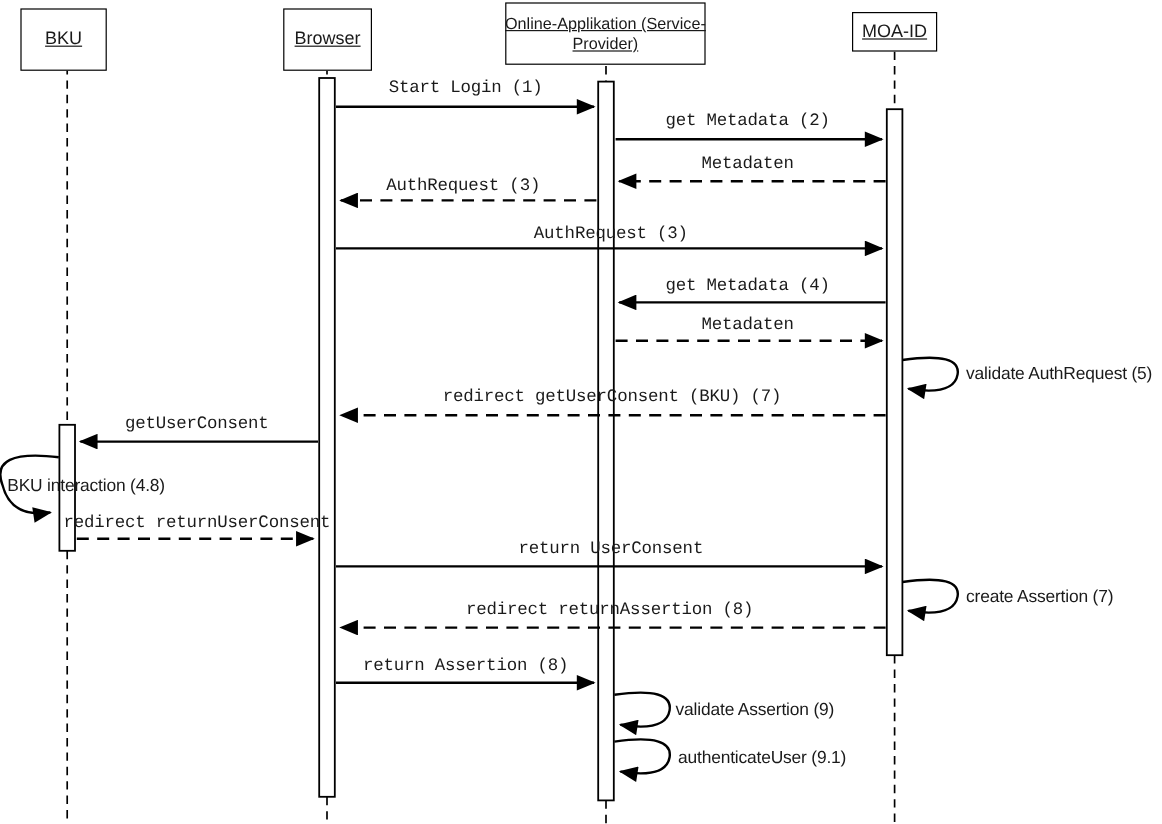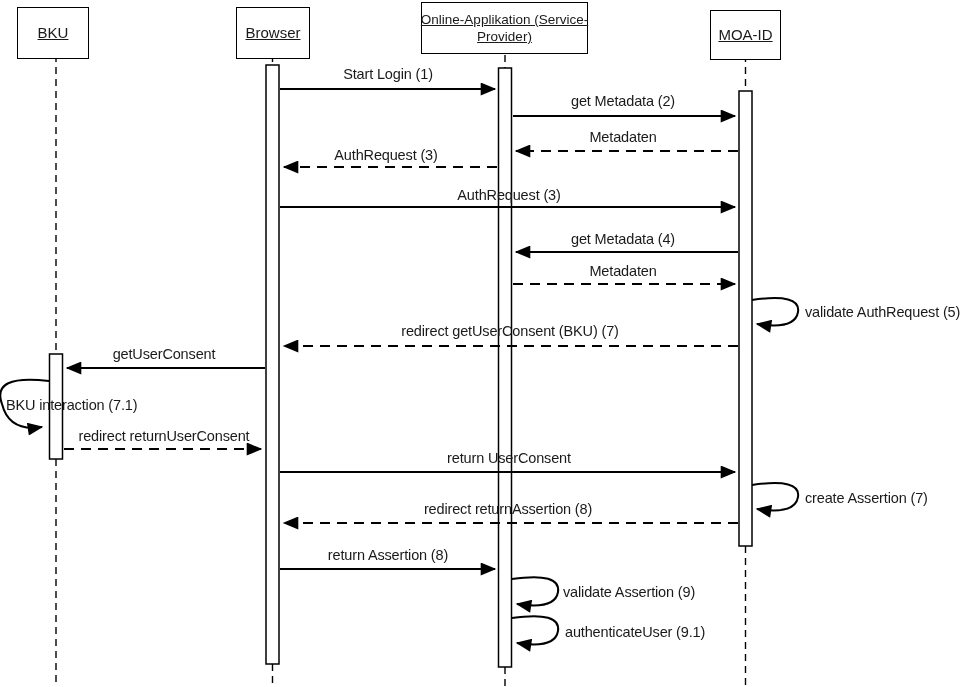--- a/index.html
+++ b/index.html
@@ -34,21 +34,21 @@
   .actor-label.small{font-size:13.5px;line-height:17px;}
   .mlabel{
     position:absolute;
     font-size:14.5px;
     line-height:18px;
     height:18px;
     white-space:nowrap;
     letter-spacing:-0.15px;
     color:#1a1a1a;
   }
-  .mlabel.center{transform:translateX(-50%);}
+  .mlabel.center{transform:translateX(-50%);font-family:Liberation Mono, monospace;}
 </style>
 </head>
 <body>
 
 <div class="stage">
 
   <svg class="layer" width="968" height="687" viewBox="0 0 968 687">
     <defs>
       <marker id="arr" viewBox="0 0 12 10" refX="11" refY="5" markerWidth="8.5" markerHeight="6.5" orient="auto-start-reverse">
         <path d="M0,0 L12,5 L0,10 z" fill="#000"></path>
@@ -107,37 +107,37 @@
 
   <div class="actor" style="left:236px;top:7px;width:74px;height:52px">
     <span class="actor-label">Browser</span>
   </div>
 
   <div class="actor" style="left:421px;top:2px;width:167px;height:52px">
     <span class="actor-label small">Online-Applikation (Service-</span>
     <span class="actor-label small">Provider)</span>
   </div>
 
-  <div class="actor" style="left:710px;top:10px;width:71px;height:50px">
+  <div class="actor" style="left:710px;top:10px;width:71px;height:33px">
     <span class="actor-label">MOA-ID</span>
   </div>
 
   <div class="mlabel center" style="left:388px;top:65px">Start Login (1)</div>
   <div class="mlabel center" style="left:623px;top:92px">get Metadata (2)</div>
   <div class="mlabel center" style="left:623px;top:128px">Metadaten</div>
   <div class="mlabel center" style="left:386px;top:146px">AuthRequest (3)</div>
   <div class="mlabel center" style="left:509px;top:186px">AuthRequest (3)</div>
   <div class="mlabel center" style="left:623px;top:230px">get Metadata (4)</div>
   <div class="mlabel center" style="left:623px;top:262px">Metadaten</div>
   <div class="mlabel center" style="left:510px;top:322px">redirect getUserConsent (BKU) (7)</div>
   <div class="mlabel center" style="left:164px;top:345px">getUserConsent</div>
   <div class="mlabel center" style="left:164px;top:427px">redirect returnUserConsent</div>
   <div class="mlabel center" style="left:509px;top:449px">return UserConsent</div>
   <div class="mlabel center" style="left:508px;top:500px">redirect returnAssertion (8)</div>
   <div class="mlabel center" style="left:388px;top:546px">return Assertion (8)</div>
 
   <div class="mlabel" style="left:805px;top:303px">validate AuthRequest (5)</div>
-  <div class="mlabel" style="left:6px;top:396px">BKU interaction (7.1)</div>
+  <div class="mlabel" style="left:6px;top:396px">BKU interaction (4.8)</div>
   <div class="mlabel" style="left:805px;top:489px">create Assertion (7)</div>
   <div class="mlabel" style="left:563px;top:583px">validate Assertion (9)</div>
   <div class="mlabel" style="left:565px;top:623px">authenticateUser (9.1)</div>
 
 </div>
 
 </body></html>

